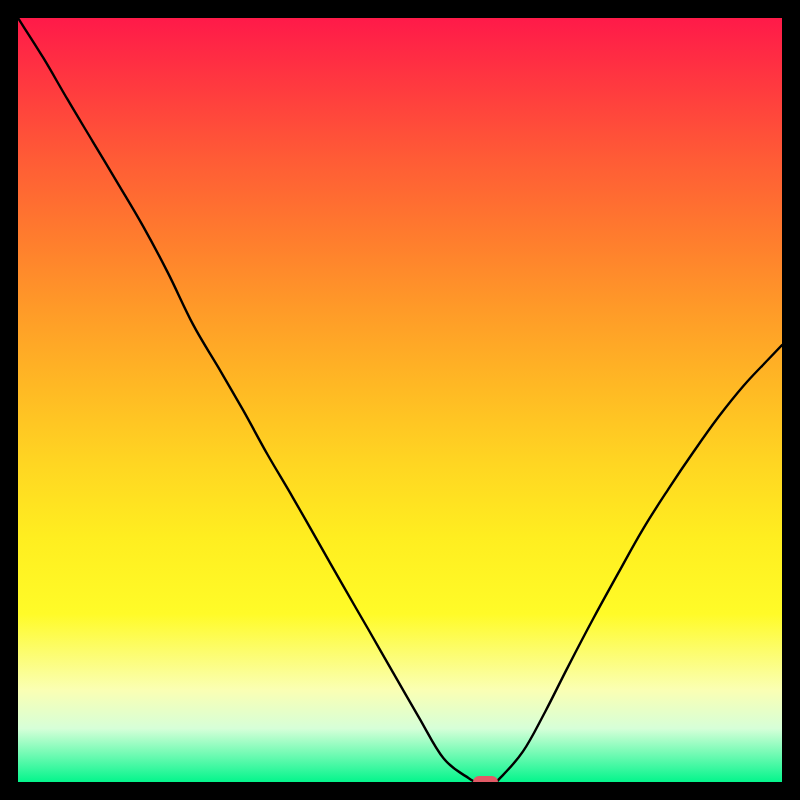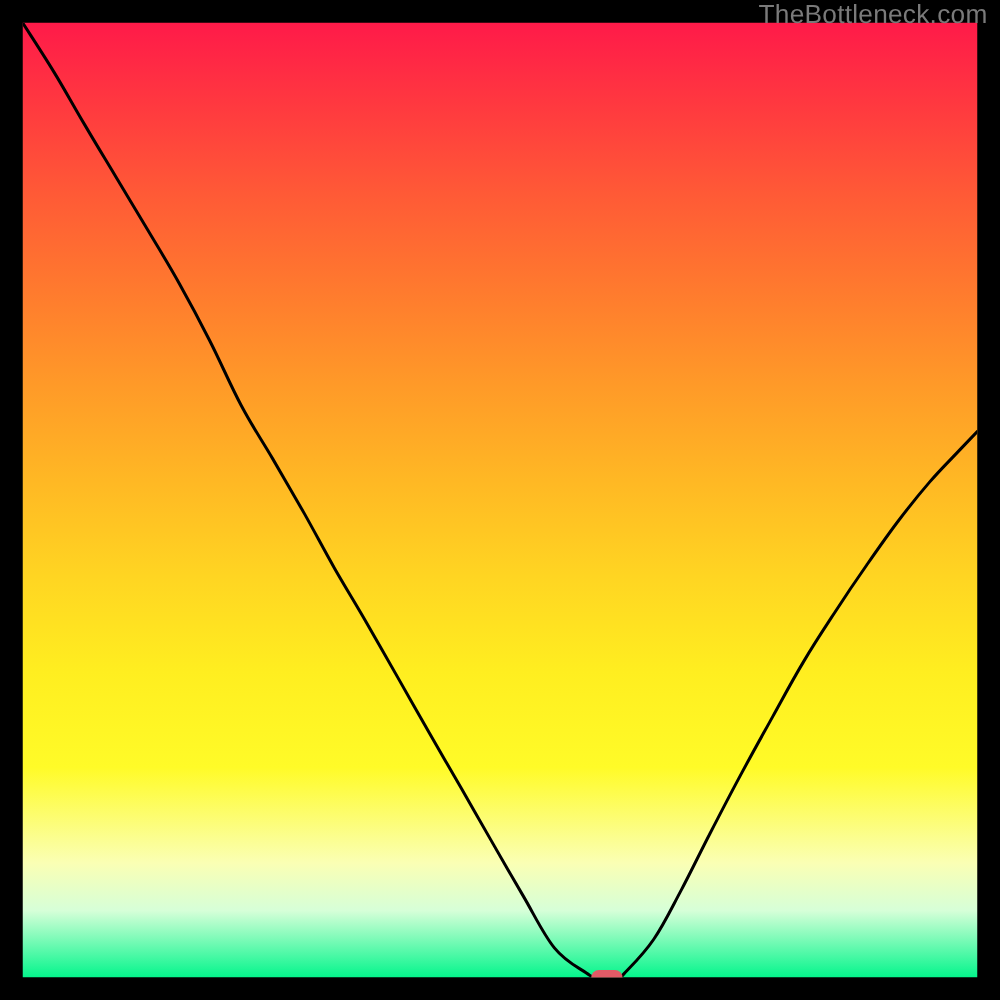--- a/index.html
+++ b/index.html
@@ -77,14 +77,13 @@
 <body>
 
 <div class="frame">
   <div class="plot-area">
     <div class="gradient"></div>
     <svg class="curve" viewBox="0 0 764 764" preserveAspectRatio="none">
       <path d="M 0.0 0.0 C 4.5 7.2, 16.3 25.0, 25.2 39.7 C 34.2 54.4, 40.7 66.6, 49.7 81.7 C 58.6 96.9, 65.8 108.6, 74.9 123.8 C 83.9 138.9, 91.0 150.5, 100.1 165.8 C 109.2 181.1, 116.4 192.6, 125.3 208.6 C 134.2 224.5, 140.8 236.8, 149.7 254.4 C 158.7 272.0, 165.9 289.3, 175.0 306.4 C 184.0 323.4, 191.1 333.6, 200.2 349.1 C 209.2 364.7, 216.4 376.9, 225.4 392.7 C 234.3 408.5, 240.9 421.3, 249.8 437.0 C 258.8 452.7, 266.0 464.1, 275.0 479.8 C 284.1 495.5, 291.2 508.2, 300.3 524.1 C 309.3 540.1, 316.4 552.6, 325.5 568.4 C 334.5 584.2, 341.7 596.4, 350.7 612.0 C 359.6 627.5, 366.2 639.2, 375.1 654.7 C 384.1 670.3, 391.3 682.9, 400.3 698.3 C 409.4 713.7, 416.5 729.2, 425.5 740.3 C 434.6 751.5, 444.6 755.9, 450.8 760.2 C 456.9 764.4, 455.4 763.3, 459.9 764.0 C 464.5 764.7, 472.1 764.6, 476.0 764.0 C 479.8 763.4, 476.1 766.4, 481.3 760.9 C 486.5 755.4, 496.8 745.5, 505.0 733.4 C 513.3 721.3, 519.0 709.0, 527.2 693.7 C 535.3 678.4, 541.4 665.4, 550.1 648.6 C 558.7 631.9, 566.2 617.4, 575.3 600.5 C 584.4 583.6, 591.6 570.8, 600.5 554.7 C 609.4 538.6, 616.0 526.1, 625.0 511.1 C 633.9 496.1, 641.1 485.3, 650.2 471.4 C 659.2 457.5, 666.3 447.0, 675.4 434.0 C 684.5 420.9, 691.5 410.8, 700.6 398.8 C 709.7 386.8, 716.9 377.8, 725.8 367.5 C 734.7 357.2, 743.4 348.8, 750.2 341.5 C 757.1 334.2, 761.5 329.6, 764.0 327.0"></path>
     </svg>
     <div class="marker" style="left: 455.3px; top: 757.9px; width: 24.4px; height: 12.2px;"></div>
   </div>
-  <div class="watermark">TheBottleneck.com</div>
 </div>
 
 </body></html>

